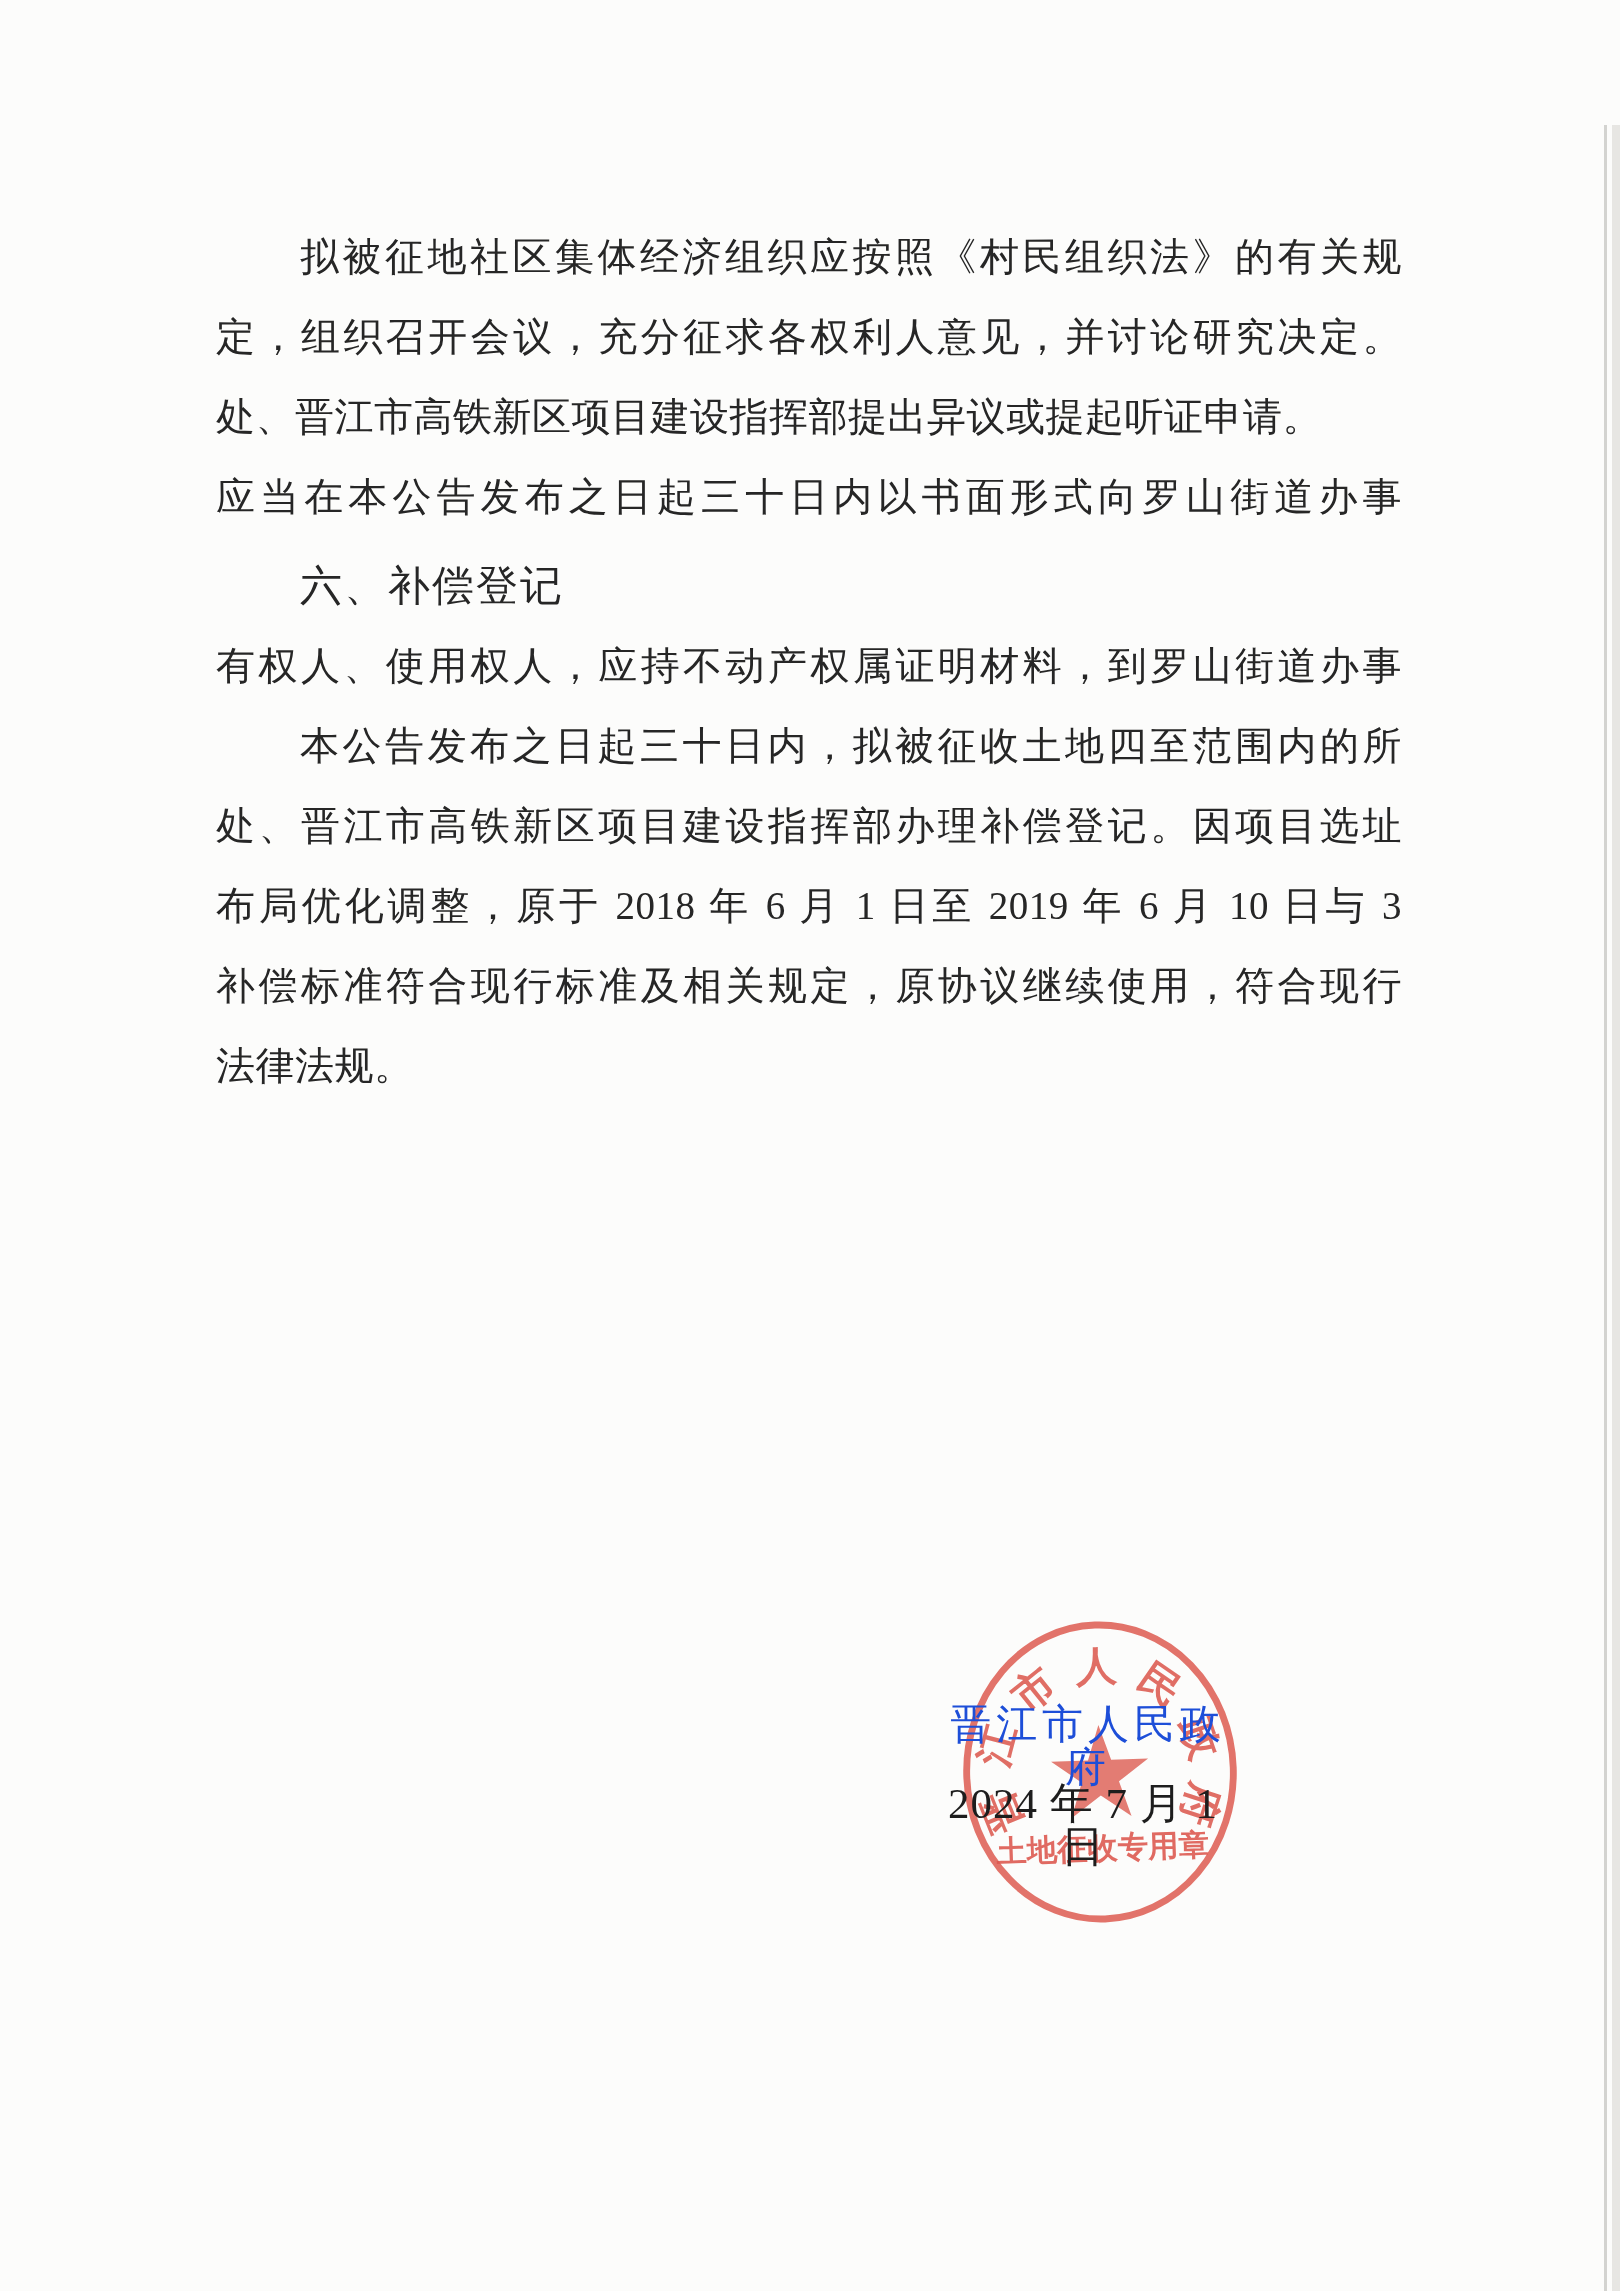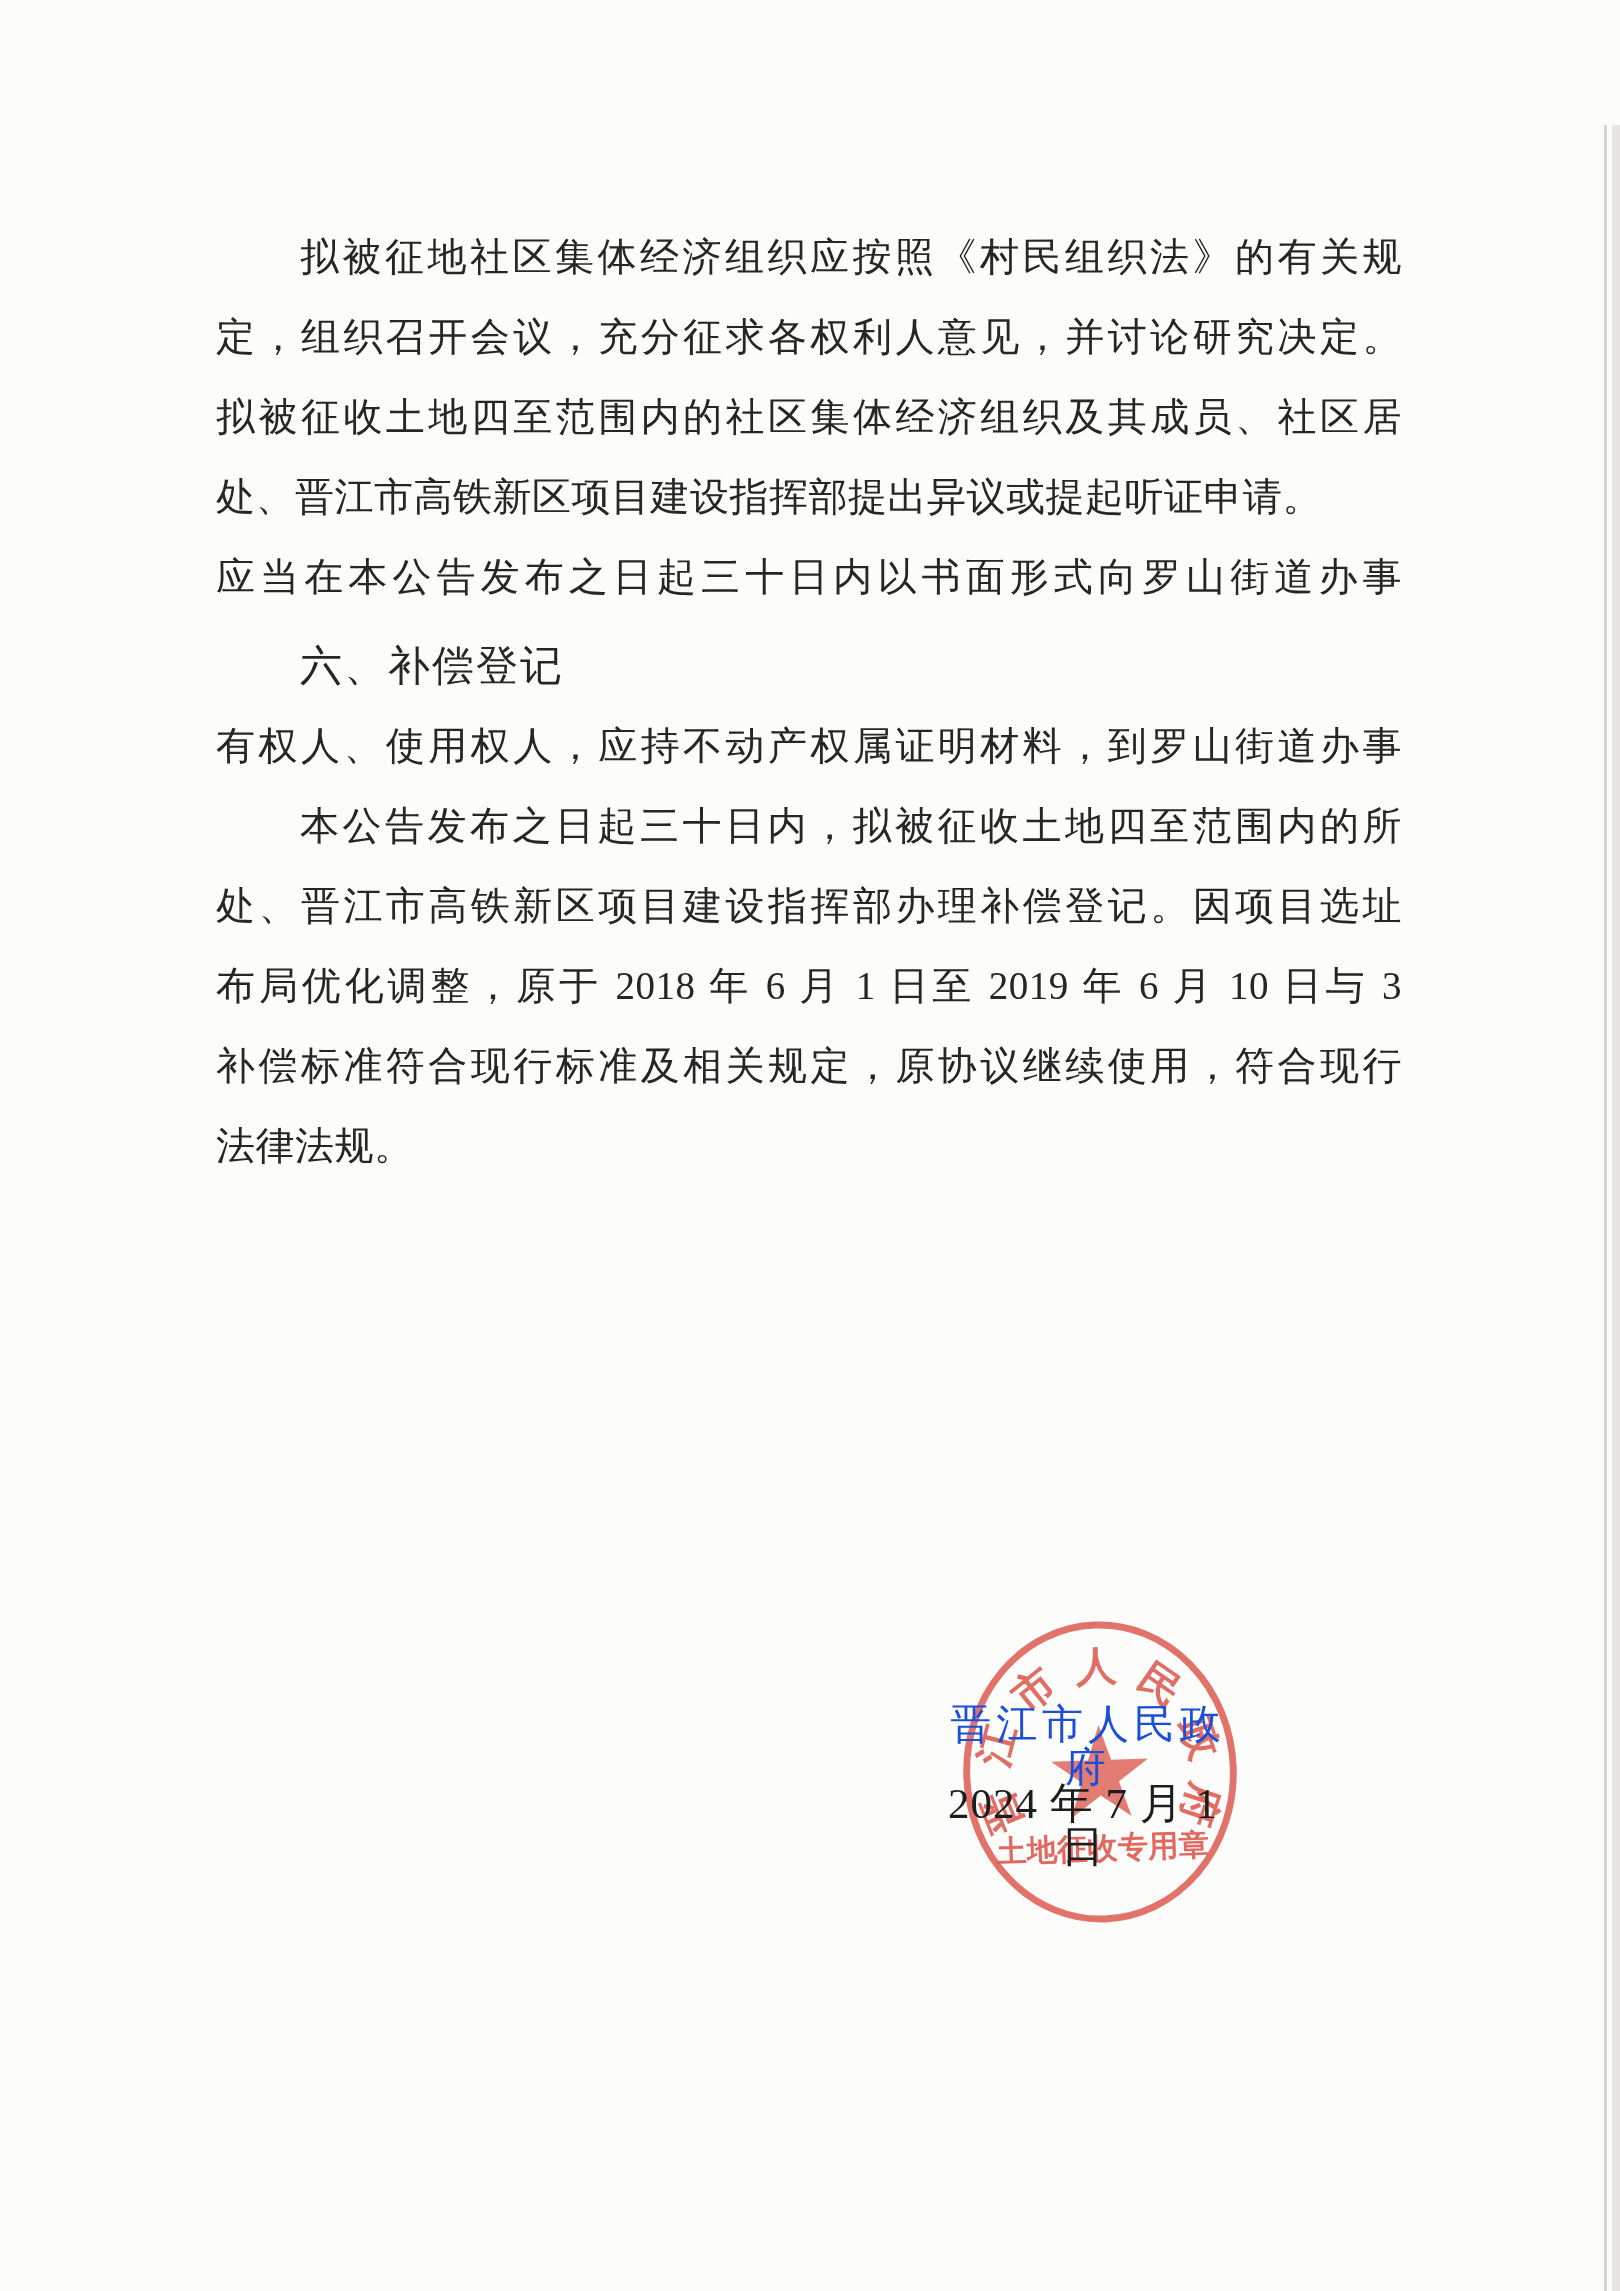--- a/index.html
+++ b/index.html
@@ -64,21 +64,20 @@
   .seal .seal-bottom{font-size:31px;letter-spacing:0px;fill-opacity:.9;}
 </style>
 </head>
 <body>
 
 <div class="page">
 
   <div class="body-text">
     <div class="line indent">拟被征地社区集体经济组织应按照《村民组织法》的有关规</div>
     <div class="line">定，组织召开会议，充分征求各权利人意见，并讨论研究决定。</div>
-    <div class="line">拟被征收土地四至范围内的社区集体经济组织及其成员、社区居</div>
     <div class="line last">处、晋江市高铁新区项目建设指挥部提出异议或提起听证申请。</div>
     <div class="line">应当在本公告发布之日起三十日内以书面形式向罗山街道办事</div>
 
     <div class="section-heading">六、补偿登记</div>
 
     <div class="line">有权人、使用权人，应持不动产权属证明材料，到罗山街道办事</div>
     <div class="line indent">本公告发布之日起三十日内，拟被征收土地四至范围内的所</div>
     <div class="line">处、晋江市高铁新区项目建设指挥部办理补偿登记。因项目选址</div>
     <div class="line">布局优化调整，原于 2018 年 6 月 1 日至 2019 年 6 月 10 日与 3</div>
     <div class="line">补偿标准符合现行标准及相关规定，原协议继续使用，符合现行</div>

